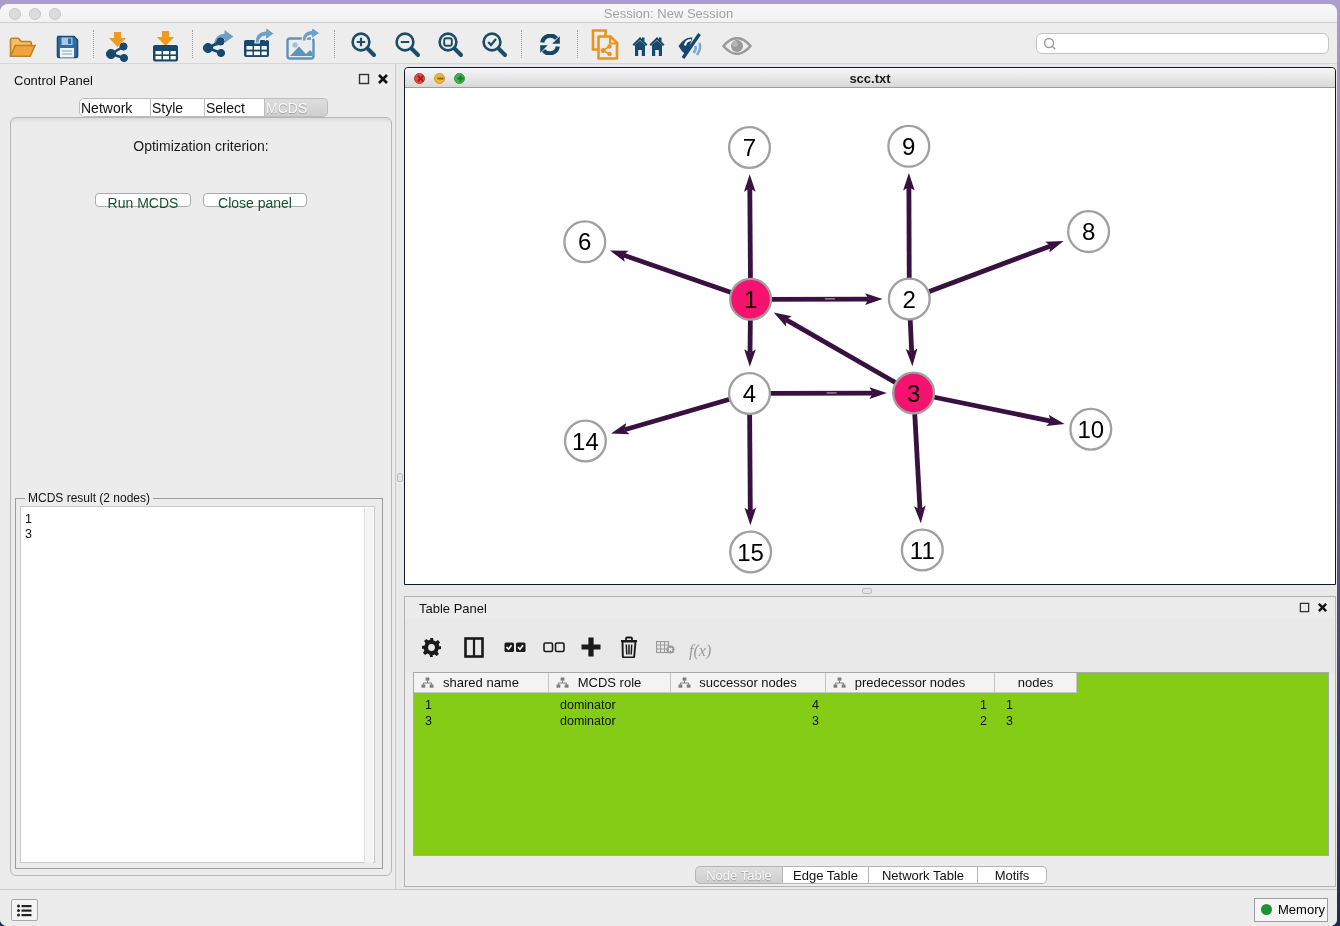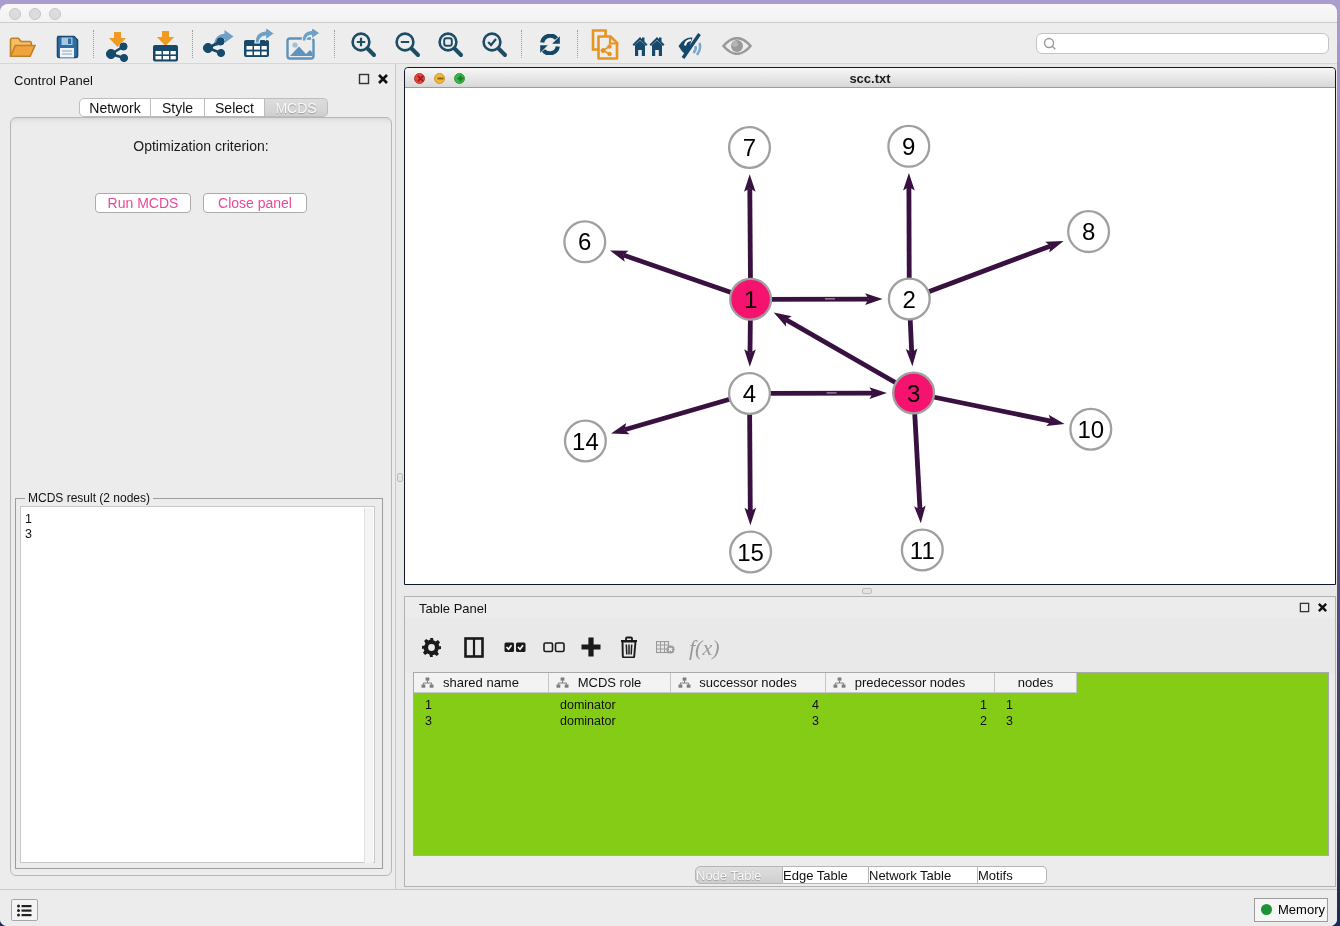--- a/index.html
+++ b/index.html
@@ -11,57 +11,58 @@
 .wtitle{position:absolute;top:2px;width:100%;text-align:center;font-size:13px;color:#a2a2a2}
 .toolbar{position:absolute;left:0;top:19px;width:100%;height:41px;background:#ededed;border-bottom:1px solid #d6d6d6}
 .tsep{position:absolute;top:7px;height:28px;width:0;border-left:1px dotted #9a9a9a}
 .ticon{position:absolute;top:3px}
 .search{position:absolute;left:1036px;top:10px;width:293px;height:21px;background:#fff;border:1px solid #c4c4c4;border-radius:6px}
 .workspace{position:absolute;left:0;top:60px;width:100%;height:825px;background:#e9e9e9}
 
 .cpanel{position:absolute;left:0;top:0;width:396px;height:825px;background:#ececec;border-right:1px solid #c9c9c9}
 .phead{font-size:13px;color:#111;position:absolute;left:14px;top:9px}
 .tabrow{position:absolute;top:34px;left:79px;height:19px;display:flex}
-.tab{height:19px;line-height:18px;font-size:14px;color:#111;background:#fff;border:1px solid #bdbdbd;border-left:none;text-align:center;padding:0 1px}
+.tab{height:19px;line-height:18px;font-size:14px;color:#111;background:#fff;border:1px solid #bdbdbd;border-left:none;padding:0 1px}
 .tab.first{border-left:1px solid #bdbdbd;border-radius:5px 0 0 5px}
 .tab.sel{background:linear-gradient(#dedede,#cfcfcf);color:#fafafa;text-shadow:0 1px 1px #9c9c9c;border-radius:0 5px 5px 0}
 .tpane{position:absolute;left:10px;top:53px;width:382px;height:759px;background:#ececec;border:1px solid #b7b7b7;border-radius:6px;box-shadow:inset 0 6px 6px -6px #c9c9c9}
 .octext{position:absolute;top:20px;width:100%;text-align:center;font-size:14px;color:#1a1a1a}
 .combo{position:absolute;left:34px;top:42px;width:310px;height:20px;background:#fff;border:1px solid #ababab;border-radius:4px;font-size:14px;line-height:18px;padding-left:13px;color:#111}
-.btn{position:absolute;height:20px;background:#fff;border:1px solid #ababab;border-radius:4px;font-size:14px;line-height:18px;text-align:center;color:#ec4899}
+.btn{position:absolute;height:14px;background:#fff;border:1px solid #ababab;border-radius:4px;font-size:14px;line-height:18px;text-align:center;color:#14532d}
 .fieldset{position:absolute;left:4px;top:380px;width:368px;height:371px;border:1px solid #9d9d9d;border-radius:0}
 .legend{position:absolute;left:9px;top:-8px;background:#ececec;font-size:12px;padding:0 3px;color:#111}
 .resultbox{position:absolute;left:4px;top:7px;width:355px;height:357px;background:#fff;border:1px solid #c8c8c8;font-size:12.5px;line-height:14.6px;padding:5px 0 0 4px;color:#111}
 .sbar{position:absolute;right:1px;top:1px;width:9px;height:355px;background:#f4f4f4;border-left:1px solid #e0e0e0}
 
 .netwin{position:absolute;left:404px;top:3px;width:932px;height:518px;border:1px solid #0f172a;border-radius:4px 4px 0 0;background:#fff}
 .wtbar{position:absolute;left:0;top:0;width:100%;height:20px;background:linear-gradient(#f7f7f7,#d8d8d8);border-bottom:1px solid #9c9c9c;border-radius:4px 4px 0 0}
 .wt{position:absolute;width:100%;top:3px;text-align:center;font-size:13px;font-weight:bold;color:#1c1c1c}
 .mac{position:absolute;top:4.5px;width:11px;height:11px;border-radius:50%}
 .grip{position:absolute;background:#e3e3e3;border:1px solid #bdbdbd;border-radius:2px}
 
 .tblpanel{position:absolute;left:404px;top:532px;width:932px;height:291px;background:#ececec;border:1px solid #b2b2b2}
 .tbh{position:absolute;left:0;top:0;width:100%;height:21px;background:#ececec}
 .tbtool{position:absolute;left:0;top:21px;width:100%;height:55px;background:#e9e9e9}
 .tblarea{position:absolute;left:8px;top:75px;width:916px;height:184px;background:#84cc16;border:1px solid #a9a9a9}
 .th{position:absolute;top:0;height:20px;background:#f3f3f3;border-right:1px solid #c6c6c6;border-bottom:1px solid #c6c6c6;font-size:13px;color:#111;text-align:center;line-height:20px}
 .td{position:absolute;font-size:12.5px;color:#111;height:16px;line-height:16px}
 .btabs{position:absolute;top:269px;left:290px;display:flex}
-.btab{height:18px;line-height:17px;font-size:13px;background:#fff;border:1px solid #b5b5b5;border-left:none;color:#111;}
+.btab{height:18px;line-height:17px;font-size:13px;background:#fff;border:1px solid #b5b5b5;border-left:none;color:#111;text-align:center}
 .btab.first{border-left:1px solid #b5b5b5;border-radius:5px 0 0 5px}
 .btab.last{border-radius:0 5px 5px 0}
 .btab.sel{background:linear-gradient(#dedede,#cfcfcf);color:#f8f8f8;text-shadow:0 1px 1px #9c9c9c}
 .statusbar{position:absolute;left:0;top:885px;width:100%;height:37px;border-top:1px solid #c9c9c9;background:#ececec}
 </style></head>
 <body>
 <div class="app">
  <div class="titlebar">
   <div class="tl" style="left:9px"></div>
       <div class="tl" style="left:29px"></div>
       <div class="tl" style="left:49px"></div>
+  <div class="wtitle">Session: New Session</div>
  </div>
  <div class="toolbar" id="toolbar">
   <div class="tsep" style="left:93px"></div>
       <div class="tsep" style="left:192px"></div>
   <div class="tsep" style="left:334px"></div>
       <div class="tsep" style="left:521px"></div>
   <div class="tsep" style="left:577px"></div>
   <svg class="ticon" style="left:9px;top:14px" width="27" height="21" viewBox="0 0 27 21">
     <path d="M1.5 19 V3 q0-1.7 1.7-1.7 h6.2 l2.6 3.2 h8.6 q1.7 0 1.7 1.7 V9" fill="#f6bd63" stroke="#bd812a" stroke-width="1.6"></path>
     <path d="M1.5 19.2 L6.3 8.6 H26 L21.2 19.2 z" fill="#f0a23c" stroke="#bd812a" stroke-width="1.5"></path>
@@ -347,21 +348,21 @@
       <rect x="0.5" y="0.5" width="12" height="11" fill="none" stroke="#9a9a9a" stroke-width="1.2"></rect>
       <g stroke="#9a9a9a" stroke-width="1">
               <line x1="0.5" y1="4" x2="12.5" y2="4"></line>
               <line x1="0.5" y1="8" x2="12.5" y2="8"></line>
               <line x1="4.5" y1="0.5" x2="4.5" y2="11.5"></line>
               <line x1="8.5" y1="0.5" x2="8.5" y2="11.5"></line>
             </g>
       <circle cx="14.5" cy="8.5" r="4" fill="#9a9a9a"></circle>
       <path d="M12.8 6.8 l3.4 3.4 M16.2 6.8 l-3.4 3.4" stroke="#fff" stroke-width="1.1"></path>
     </svg>
-    <div class="abs" style="left:284px;top:17px;font-family:'Liberation Serif',serif;font-style:italic;font-size:22px;color:#9a9a9a">f(x)</div>
+    <div class="abs" style="left:284px;top:24px;font-family:'Liberation Serif',serif;font-style:italic;font-size:16px;color:#9a9a9a">f(x)</div>
    </div>
    <div class="tblarea">
      <div class="th" style="left:0;width:135px"><svg style="position:absolute;left:7px;top:4px" width="13" height="12" viewBox="0 0 13 12">
               <g fill="#7d7d7d">
                 <rect x="4.6" y="0.5" width="3.8" height="3.2"></rect>
                 <rect x="0.5" y="7.5" width="3.8" height="3.2"></rect>
                 <rect x="8.7" y="7.5" width="3.8" height="3.2"></rect>
               </g>
               <path d="M6.5 3.7 V6 M2.4 7.5 V6 H10.6 V7.5" fill="none" stroke="#7d7d7d" stroke-width="1"></path>
             </svg>shared name</div>

